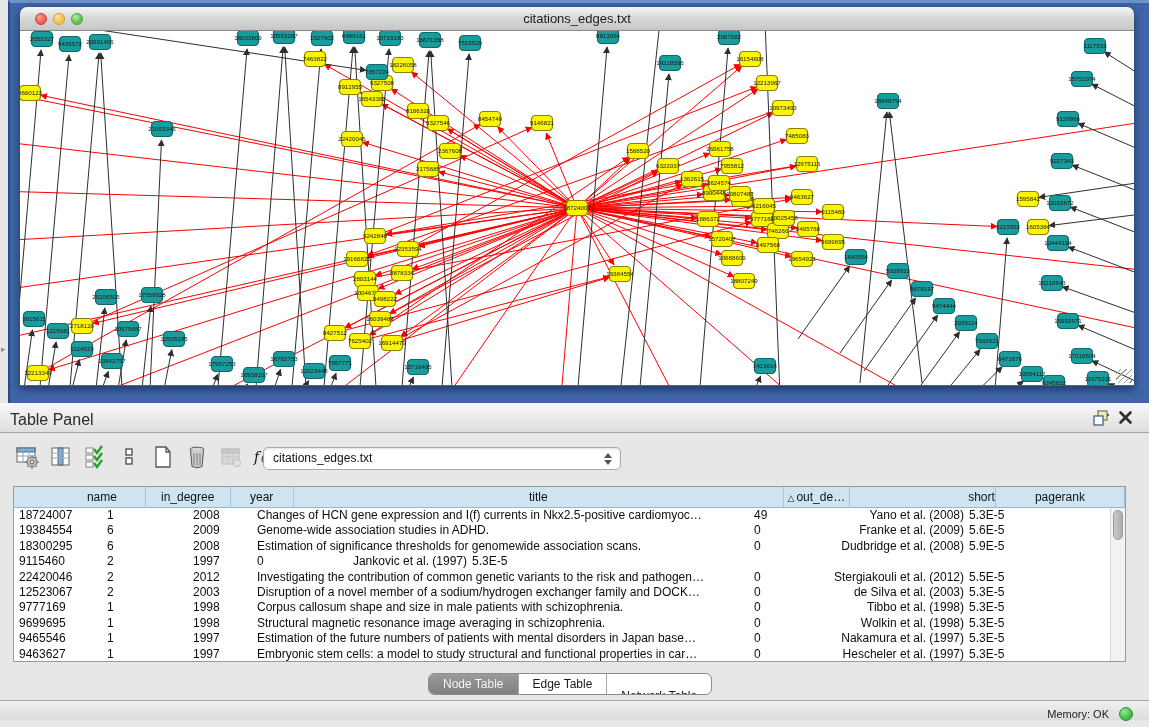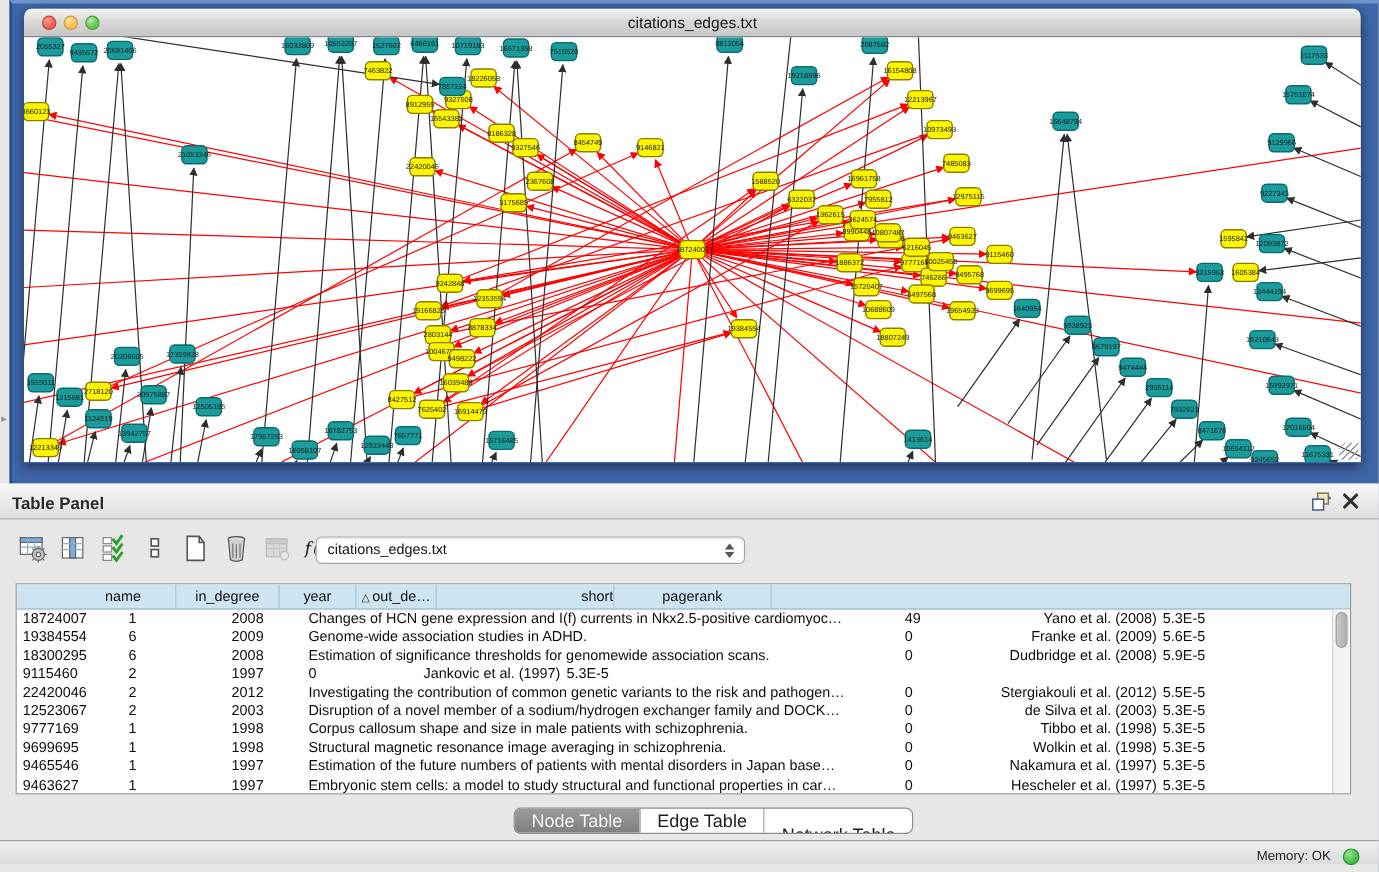--- a/index.html
+++ b/index.html
@@ -25,21 +25,21 @@
   #light-min   { left:33px; background:radial-gradient(circle at 35% 30%, #ffe3a0, #f5bf4f 60%); border:1px solid #cf9d3c; }
   #light-zoom  { left:51px; background:radial-gradient(circle at 35% 30%, #b6eda4, #61c354 60%); border:1px solid #47a33c; }
   #canvas { width:1114px; height:354px; background:#fff; position:relative; overflow:hidden; }
   #graph-svg { position:absolute; left:0; top:0; }
   #resize-grip { position:absolute; right:2px; bottom:2px; width:16px; height:14px;
     background:repeating-linear-gradient(135deg, transparent 0 3px, #9a9a9a 3px 4px); }
 
   
   #panel-header { position:absolute; left:0; top:403px; width:1149px; height:30px;
                   background:linear-gradient(#f8f8f8,#dedede); border-bottom:1px solid #a8a8a8; }
-  #panel-header .ptitle { position:absolute; left:10px; top:8px; font-size:14px; color:#2c2c2c;font-weight:bold; }
+  #panel-header .ptitle { position:absolute; left:10px; top:8px; font-size:16px; color:#2c2c2c; }
   #float-btn { position:absolute; right:40px; top:7px; width:16px; height:16px; cursor:pointer; }
   #close-btn { position:absolute; right:16px; top:7px; width:15px; height:15px; cursor:pointer; }
 
   #panel-body { position:absolute; left:0; top:433px; width:1149px; height:267px; background:#e7e7e7; }
 
   #toolbar { position:absolute; left:14px; top:10px; height:28px; display:flex; align-items:center; }
   .tbtn { width:26px; height:26px; margin-right:8px; display:flex; align-items:center; justify-content:center; cursor:pointer; }
   .tbtn svg { display:block; }
   #combo { position:absolute; left:263px; top:14px; width:358px; height:23px; background:#fff;
            border:1px solid #a9a9a9; border-radius:5px; box-shadow:inset 0 1px 2px rgba(0,0,0,.12);
@@ -56,21 +56,21 @@
         overflow:hidden; white-space:nowrap; }
   .sort-tri { font-size:9px; margin-right:2px; color:#222; }
   .rw { display:flex; height:15.4px; }
   .rc { font-size:12px; color:#0d0d0d; line-height:15px; white-space:nowrap; overflow:hidden; padding-left:5px; }
   .c0{width:88px;} .c1{width:86px;} .c2{width:64px;} .c3{width:497px;} .c4{width:67px;} .c5{width:148px;text-align:right;padding-left:0;} .c6{width:131px;}
   #vscroll { position:absolute; right:0; top:21px; bottom:0; width:15px; background:#f3f3f3; border-left:1px solid #d6d6d6; }
   #vthumb { position:absolute; left:2px; top:2px; width:10px; height:30px; background:linear-gradient(90deg,#c9c9c9,#adadad); border-radius:5px; border:1px solid #9a9a9a; }
 
   #tabs { position:absolute; left:428px; top:240px; display:flex; height:22px;
           border:1px solid #8d8d8d; border-radius:6px; overflow:hidden; background:#fff; }
-  .seg { font-size:15px; padding:0 14px; line-height:21px; color:#1a1a1a; cursor:pointer; border-right:1px solid #aaa; }
+  .seg { font-size:12px; padding:0 14px; line-height:21px; color:#1a1a1a; cursor:pointer; border-right:1px solid #aaa; }
   .seg:last-child { border-right:none;margin-top:12px; }
   .seg.sel { background:linear-gradient(#9b9b9b,#7f7f7f); color:#f4f4f4; }
 
   
   #statusbar { position:absolute; left:0; top:700px; width:1149px; height:20px;
                background:linear-gradient(#efefef,#dcdcdc); border-top:1px solid #a5a5a5; }
   #mem-label { position:absolute; right:40px; top:7px; font-size:11px; color:#222; }
   #mem-dot { position:absolute; right:16px; top:6px; width:14px; height:14px; border-radius:50%;
              background:radial-gradient(circle at 35% 30%, #9ae88e, #3dbb41 65%); border:1px solid #2f8f33; }
 </style>
@@ -767,20 +767,21 @@
         <span class="up"></span>
         <span class="down"></span>
       </span>
   </div>
 
   <div id="table">
     <div id="thead">
         <div class="hc c0">name</div>
         <div class="hc c1">in_degree</div>
         <div class="hc c2">year</div>
+        <div class="hc c3">title</div>
         <div class="hc c4"><span class="sort-tri">△</span>out_de…</div>
         <div class="hc c5">short</div>
         <div class="hc c6">pagerank</div>
       </div>
     <div id="tbody">
         <div class="rw">
           <div class="rc c0">18724007</div>
           <div class="rc c1">1</div>
           <div class="rc c2">2008</div>
           <div class="rc c3">Changes of HCN gene expression and I(f) currents in Nkx2.5-positive cardiomyoc…</div>

